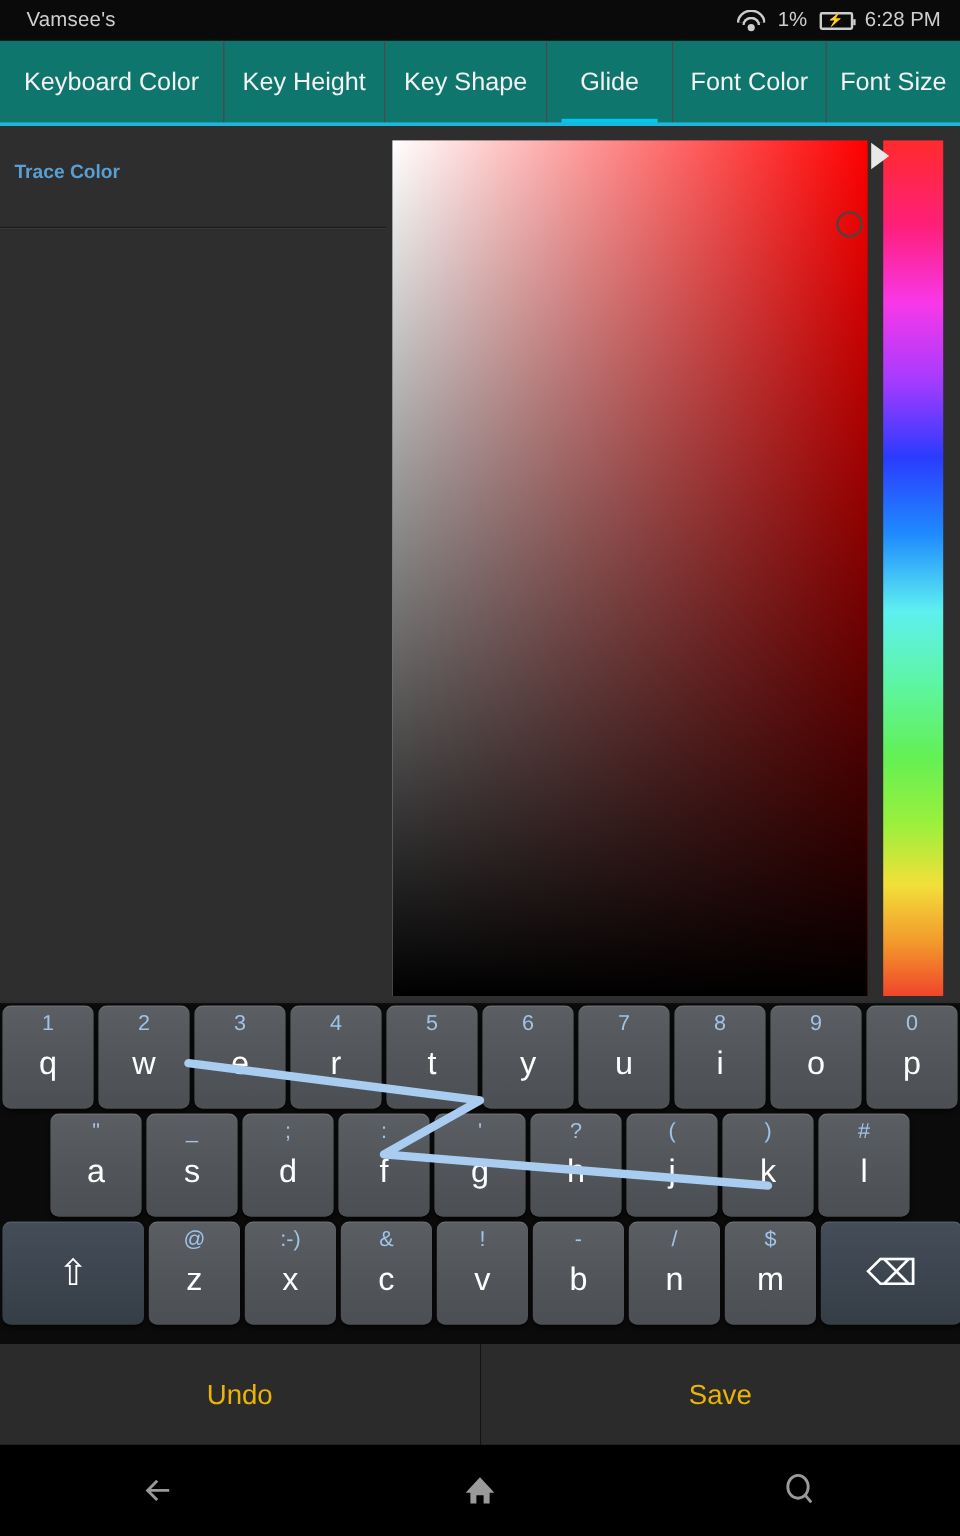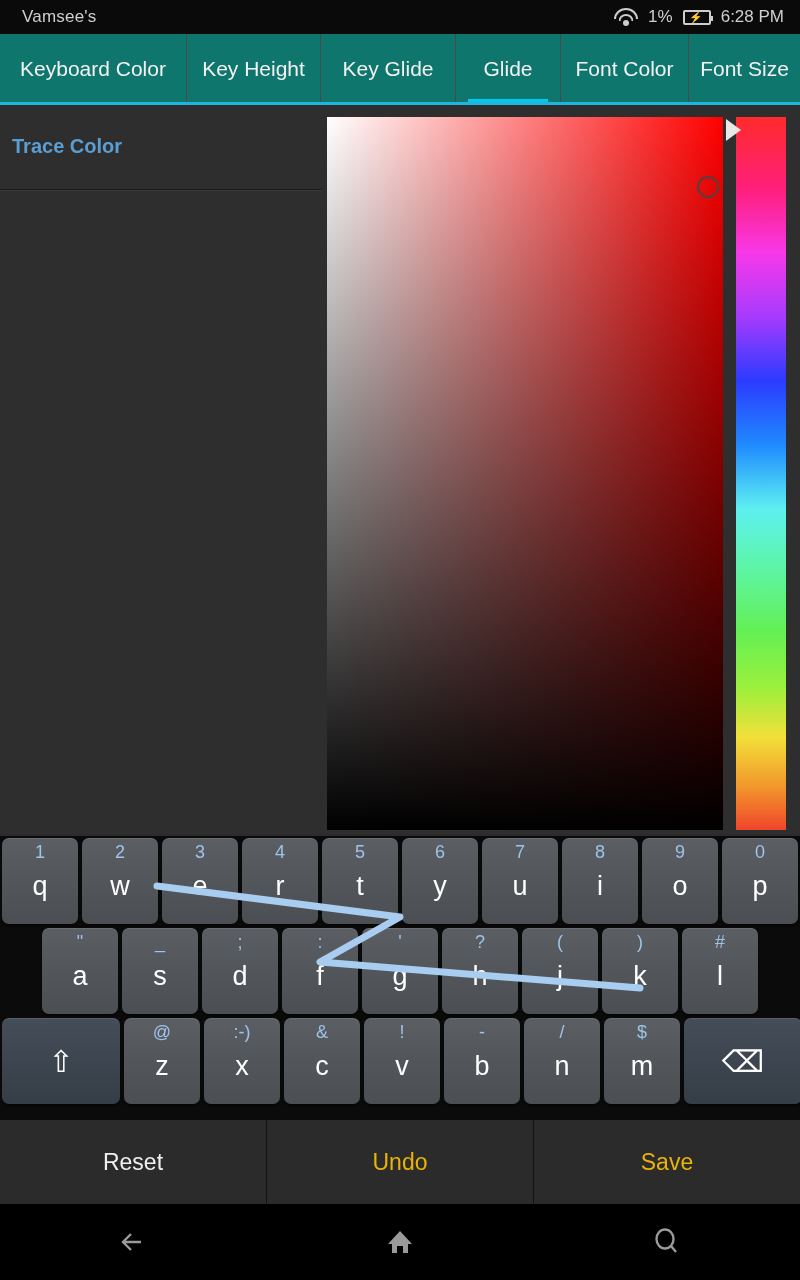--- a/index.html
+++ b/index.html
@@ -66,21 +66,21 @@
   }
 
   
   .content {
     position: absolute; top: 105px; left: 0; width: 800px; height: 729px;
     background: #2e2e2e;
   }
   .leftpane { position: absolute; top: 0; left: 0; width: 322px; height: 729px; }
   .trace-label {
     position: absolute; top: 30px; left: 12px;
-    color: #5a9fd4; font-size: 20px; font-weight: bold;
+    color: #5a9fd4; font-size: 16px; font-weight: bold;
   }
   .divider {
     position: absolute; top: 84px; left: 0; width: 322px; height: 2px;
     background: #1c1c1c; border-bottom: 1px solid #3a3a3a;
   }
 
   
   .sv-square {
     position: absolute; top: 12px; left: 327px; width: 396px; height: 713px;
     background:
@@ -180,21 +180,21 @@
   </div>
 
   <div class="tabbar" id="tabbar">
       <div class="tab" style="width: 187px; flex: 0 0 187px;">
         <span>Keyboard Color</span>
       </div>
       <div class="tab" style="width: 134px; flex: 0 0 134px;">
         <span>Key Height</span>
       </div>
       <div class="tab" style="width: 135px; flex: 0 0 135px;">
-        <span>Key Glide</span>
+        <span>Key Shape</span>
       </div>
       <div class="tab" style="width: 105px; flex: 0 0 105px;">
         <span>Glide</span>
         <div class="underline" style="background: rgb(0, 200, 240);"></div>
       </div>
       <div class="tab" style="width: 128px; flex: 0 0 128px;">
         <span>Font Color</span>
       </div>
       <div class="tab" style="width: 111px; flex: 0 0 111px;">
         <span>Font Size</span>
@@ -327,23 +327,20 @@
       </div>
       <div class="key mod" style="left: 684px; top: 182px; width: 118px; height: 86px;">
         <div class="glyph">⌫</div>
       </div>
     </div>
   <svg class="trace" viewBox="0 0 800 284">
     <polyline id="trace-line" fill="none" stroke="#a8cdf0" stroke-width="7" stroke-linecap="round" stroke-linejoin="round" points="157,50 400,81 320,126 640,152"></polyline>
   </svg>
 
   <div class="actionbar" id="actionbar">
-      <div class="actionbtn">
-        <span>Reset</span>
-      </div>
       <div class="actionbtn dim">
         <span>Undo</span>
       </div>
       <div class="actionbtn dim">
         <span>Save</span>
       </div>
     </div>
 
   <div class="navbar">
     <div class="navitem">

